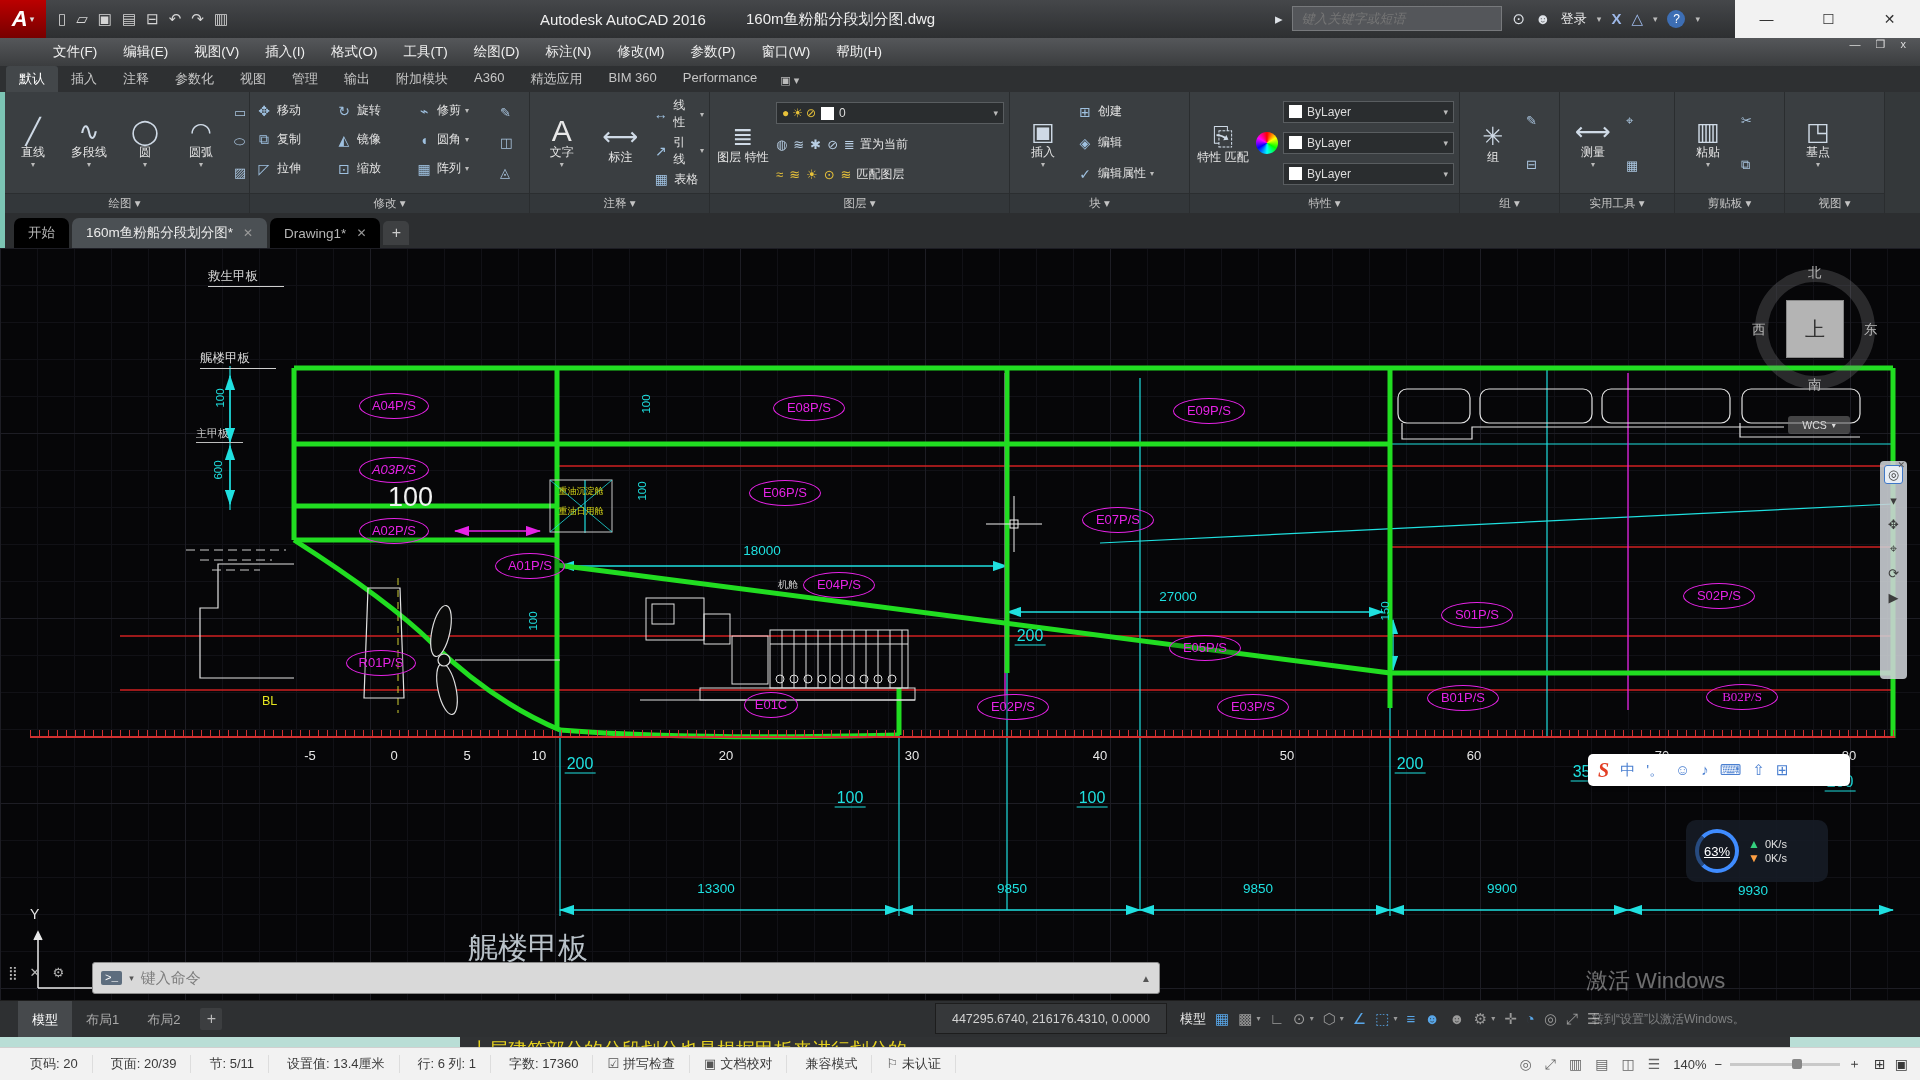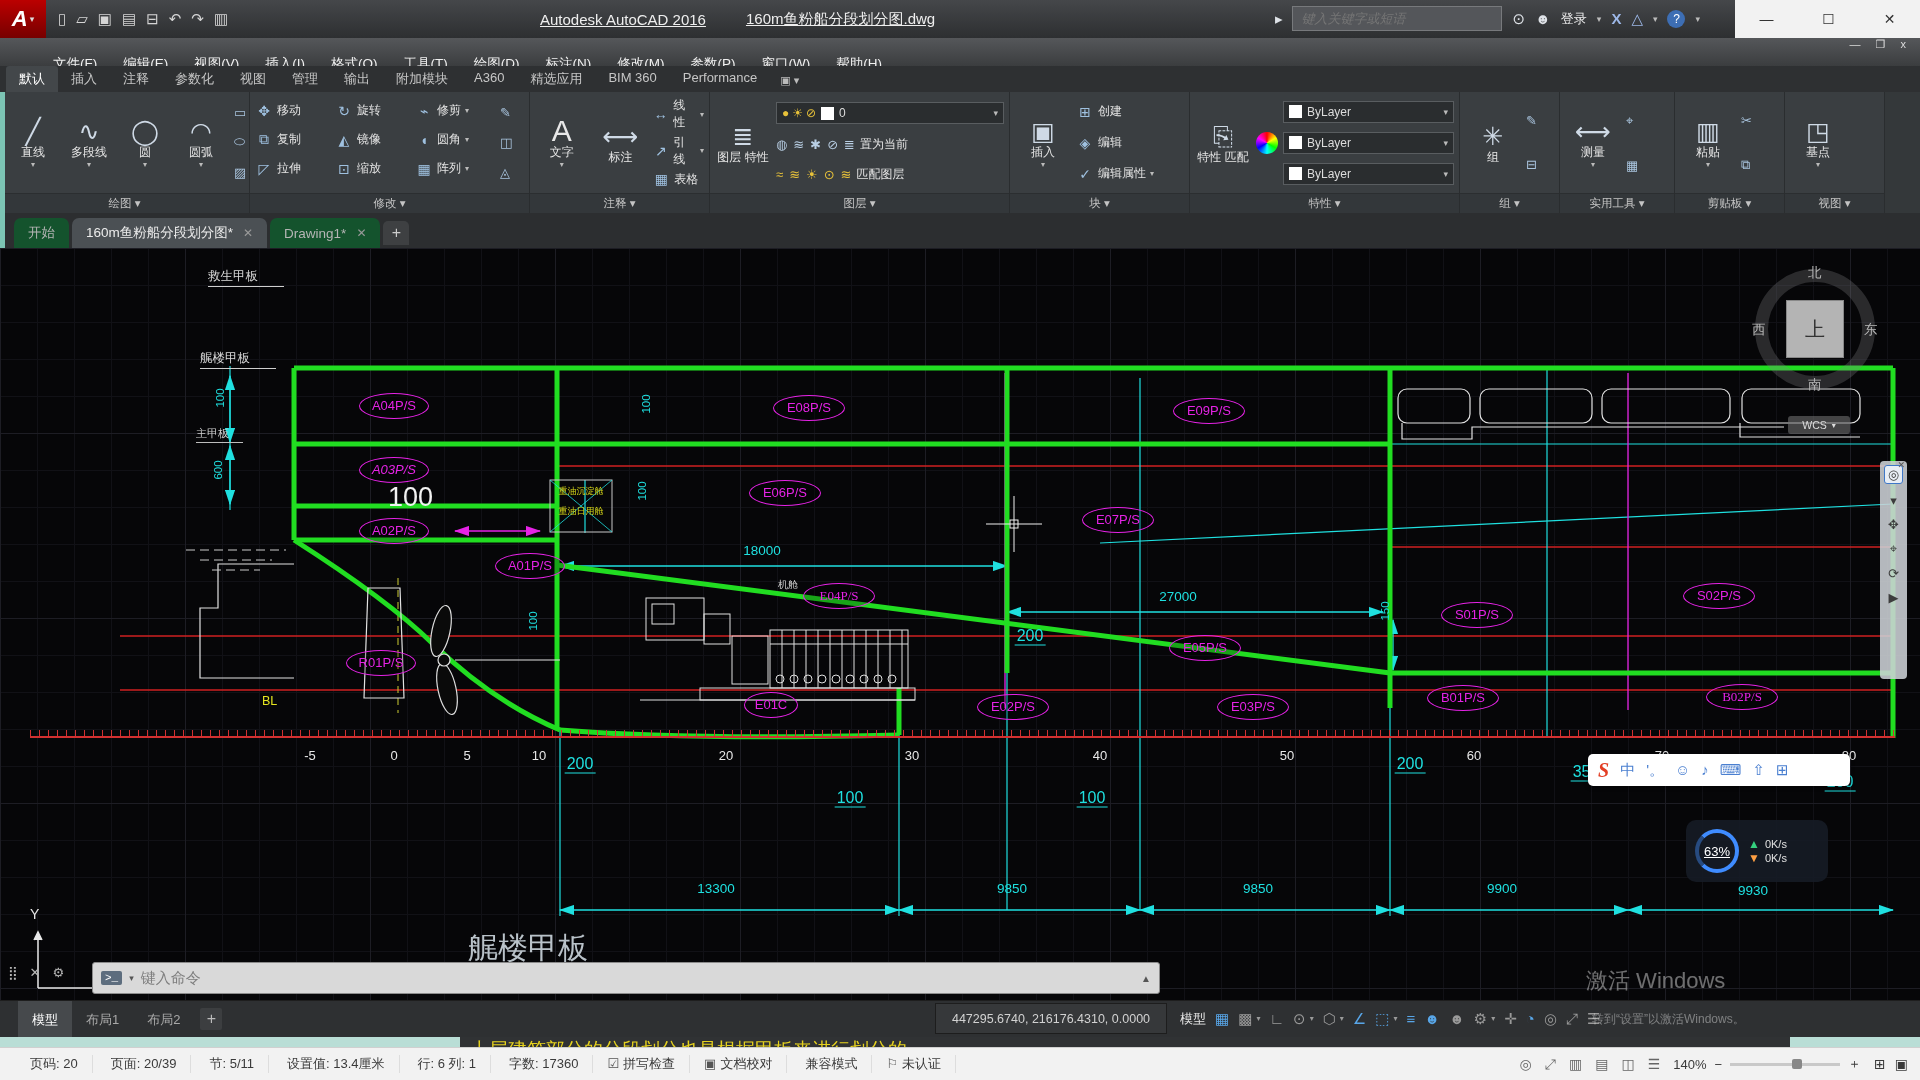--- a/index.html
+++ b/index.html
@@ -5,32 +5,32 @@
   html,body{margin:0;padding:0;background:#222;}
   *{box-sizing:border-box;font-family:"Liberation Sans","DejaVu Sans",sans-serif;}
   #screen{position:relative;width:1920px;height:1080px;overflow:hidden;background:#050507;}
 
   
   #titlebar{position:absolute;left:0;top:0;width:1920px;height:38px;background:linear-gradient(#45474a,#2d2f31);display:flex;align-items:center;}
   #logo{width:46px;height:38px;background:linear-gradient(#b00,#700);display:flex;align-items:center;justify-content:center;color:#fff;font-weight:bold;font-size:22px;font-style:italic;}
   #logo .car{font-size:9px;color:#ddd;margin-left:2px;}
   .qat{display:flex;align-items:center;gap:10px;margin-left:12px;}
   .qat .qic{color:#d5d5d5;font-size:15px;}
-  #titletext{position:absolute;left:540px;top:0;height:38px;display:flex;align-items:center;gap:40px;color:#eee;font-size:15px;text-decoration:underline;}
+  #titletext{position:absolute;left:540px;top:0;height:38px;display:flex;align-items:center;gap:40px;color:#eee;font-size:15px;}
   #trightcluster{position:absolute;right:220px;top:6px;display:flex;align-items:center;gap:10px;}
   #searchbox{width:210px;height:25px;background:#54565a;border:1px solid #77797c;color:#a9a9ad;font-size:13px;font-style:italic;padding:0 8px;}
   .tic{color:#dfe3e8;font-size:15px;}
   .tic.blue{color:#9db8e8;font-weight:bold;}
   #signin{color:#eee;font-size:13px;}
   #helpcircle{width:18px;height:18px;border-radius:50%;background:#3d6eb4;color:#fff;font-size:12px;text-align:center;line-height:18px;}
   #wincorner{position:absolute;right:0;top:0;width:185px;height:38px;background:#f2f2f2;display:flex;align-items:center;justify-content:space-around;color:#333;font-size:14px;}
 
   
   #menubar{position:absolute;left:0;top:38px;width:1920px;height:28px;background:linear-gradient(#55575a,#3b3d3f);display:flex;align-items:center;padding-left:40px;}
-  .menu-item{color:#f0f0f0;font-size:13.5px;padding:12px 13px;height:28px;line-height:28px;}
+  .menu-item{color:#f0f0f0;font-size:13.5px;padding:0 13px;height:28px;line-height:28px;}
   #menuwin{position:absolute;right:8px;top:38px;color:#ddd;font-size:11px;letter-spacing:6px;}
 
   
   #ribbontabs{position:absolute;left:0;top:66px;width:1920px;height:26px;background:#2e3032;display:flex;align-items:flex-end;padding-left:6px;}
   .rtab{color:#c6c6c6;font-size:13px;padding:4px 13px;height:26px;}
   .rtab.active{background:#43474a;color:#fff;border-radius:3px 3px 0 0;}
   #ribtoggle{color:#bbb;font-size:11px;margin-left:10px;padding-bottom:5px;}
 
   
   #ribbon{position:absolute;left:0;top:92px;width:1920px;height:121px;background:#3a3e41;display:flex;}
@@ -51,21 +51,21 @@
   .combo{display:flex;align-items:center;background:#2a2d2f;border:1px solid #595d60;height:22px;font-size:12px;color:#ddd;padding:0 5px;gap:5px;}
   .combo .car{margin-left:auto;font-size:9px;color:#bbb;}
   .sw{width:13px;height:13px;background:#fff;display:inline-block;}
   .lrow{display:flex;align-items:center;gap:5px;font-size:12px;color:#e2e2e2;}
   .lrow .li{color:#b9cfe4;font-size:13px;}
   .li.y{color:#e8c23a;}
   .colorwheel{width:22px;height:22px;border-radius:50%;background:conic-gradient(red,yellow,lime,cyan,blue,magenta,red);align-self:center;}
 
   
   #filetabs{position:absolute;left:0;top:213px;width:1920px;height:35px;background:#2c2e30;display:flex;align-items:flex-end;padding-left:14px;gap:3px;}
-  .ftab{height:30px;background:#14532d;color:#b5b5b5;font-size:13.5px;border-radius:7px 7px 0 0;padding:0 14px;display:flex;align-items:center;gap:10px;}
+  .ftab{height:30px;background:#000000;color:#b5b5b5;font-size:13.5px;border-radius:7px 7px 0 0;padding:0 14px;display:flex;align-items:center;gap:10px;}
   .ftab.active{background:#4b5054;color:#ececec;}
   .ftab .x{color:#9a9a9a;font-size:12px;}
   #addtab{width:26px;height:24px;background:#3e4042;border-radius:5px 5px 0 0;color:#ccc;text-align:center;line-height:24px;margin-bottom:3px;}
   #tealsliver{position:absolute;left:0;top:92px;width:5px;height:156px;background:#7cc4b4;}
 
   
   #canvas{position:absolute;left:0;top:248px;width:1920px;height:752px;overflow:hidden;background-color:#060608;
     background-image:linear-gradient(#1d1d24 1px,transparent 1px),linear-gradient(90deg,#1d1d24 1px,transparent 1px),linear-gradient(#111116 1px,transparent 1px),linear-gradient(90deg,#111116 1px,transparent 1px);
     background-size:185px 185px,185px 185px,37px 37px,37px 37px;}
   #dsvg{position:absolute;left:0;top:0;}
@@ -660,21 +660,21 @@
     <div id="rulerticks"></div>
 
     <div>
         <div class="ovitem blab" style="left: 394px; top: 158px; width: 70px;">A04P/S</div>
         <div class="ovitem blab" style="left: 394px; top: 222px; width: 70px; font-style: italic;">A03P/S</div>
         <div class="ovitem blab" style="left: 394px; top: 283px; width: 70px;">A02P/S</div>
         <div class="ovitem blab" style="left: 530px; top: 318px; width: 70px;">A01P/S</div>
         <div class="ovitem blab" style="left: 381px; top: 415px; width: 70px;">R01P/S</div>
         <div class="ovitem blab" style="left: 809px; top: 160px; width: 72px;">E08P/S</div>
         <div class="ovitem blab" style="left: 785px; top: 245px; width: 72px;">E06P/S</div>
-        <div class="ovitem blab" style="left: 839px; top: 348px; width: 72px; font-family: Liberation Serif, serif;">E04P/S</div>
+        <div class="ovitem blab" style="left: 839px; top: 337px; width: 72px;">E04P/S</div>
         <div class="ovitem blab" style="left: 771px; top: 457px; width: 54px;">E01C</div>
         <div class="ovitem blab" style="left: 1013px; top: 459px; width: 72px;">E02P/S</div>
         <div class="ovitem blab" style="left: 1253px; top: 459px; width: 72px;">E03P/S</div>
         <div class="ovitem blab" style="left: 1205px; top: 400px; width: 72px;">E05P/S</div>
         <div class="ovitem blab" style="left: 1118px; top: 272px; width: 72px;">E07P/S</div>
         <div class="ovitem blab" style="left: 1209px; top: 163px; width: 72px;">E09P/S</div>
         <div class="ovitem blab" style="left: 1477px; top: 367px; width: 72px;">S01P/S</div>
         <div class="ovitem blab" style="left: 1719px; top: 348px; width: 72px;">S02P/S</div>
         <div class="ovitem blab" style="left: 1463px; top: 450px; width: 72px;">B01P/S</div>
         <div class="ovitem blab" style="left: 1742px; top: 449px; width: 72px; font-family: Liberation Serif, serif;">B02P/S</div>

